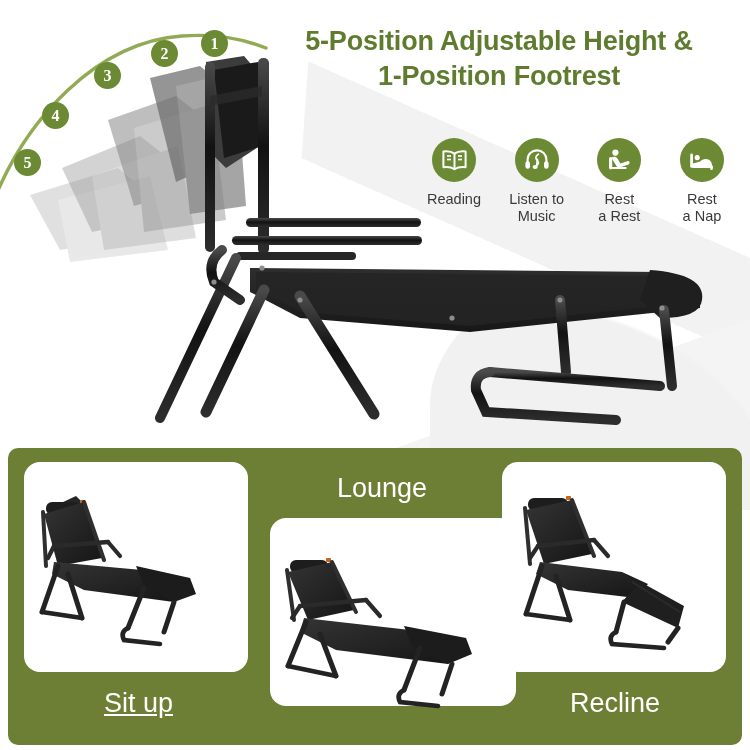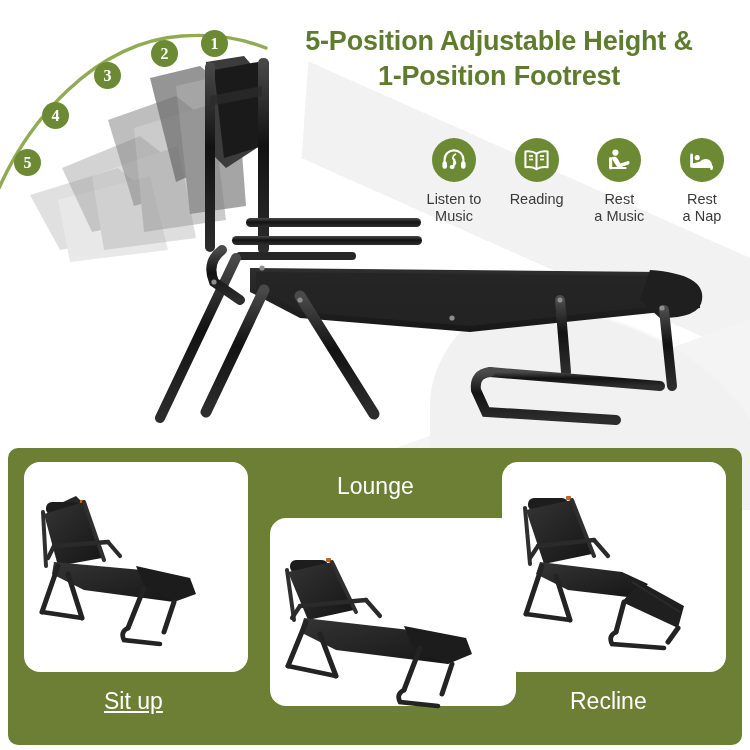--- a/index.html
+++ b/index.html
@@ -54,21 +54,21 @@
           line-height:1.16;font-weight:normal;}
 
   
   .band{position:absolute;left:8px;top:448px;width:734px;height:297px;
         background:#6d7f34;border-radius:10px;}
   .card{position:absolute;background:#fff;border-radius:16px;}
   .card-left{left:24px;top:462px;width:224px;height:210px;}
   .card-mid{left:270px;top:518px;width:246px;height:188px;}
   .card-right{left:502px;top:462px;width:224px;height:210px;}
 
-  .bandlabel{position:absolute;color:#ffffff;font-size:23px;line-height:1;}
+  .bandlabel{position:absolute;color:#ffffff;font-size:27px;line-height:1;}
   .lbl-sit{left:104px;top:690px;text-decoration:underline;}
   .lbl-lounge{left:337px;top:475px;}
   .lbl-recline{left:570px;top:690px;}
 
   svg{display:block;overflow:visible;}
 </style>
 </head>
 <body>
 
 <div id="stage">
@@ -155,66 +155,66 @@
     <div class="marker m4">4</div>
     <div class="marker m5">5</div>
   </div>
 
   <div class="headline">
     <span class="l1">5-Position Adjustable Height &amp;</span>
     <span class="l2">1-Position Footrest</span>
   </div>
 
   <div class="features">
+
+    <div class="feature">
+      <div class="fcircle">
+        <svg width="27" height="22" viewBox="0 0 27 22">
+          <path d="M13.5,4.6 C10.6,2.4 6.6,1.9 2.4,2.4 L2.4,18.2 C6.6,17.7 10.6,18.2 13.5,20.2 C16.4,18.2 20.4,17.7 24.6,18.2 L24.6,2.4 C20.4,1.9 16.4,2.4 13.5,4.6 Z" fill="none" stroke="#fff" stroke-width="2" stroke-linejoin="round"></path>
+          <line x1="13.5" y1="4.6" x2="13.5" y2="20.2" stroke="#fff" stroke-width="2"></line>
+          <line x1="6" y1="7" x2="10" y2="7" stroke="#fff" stroke-width="1.7"></line>
+          <line x1="6" y1="10.5" x2="10" y2="10.5" stroke="#fff" stroke-width="1.7"></line>
+          <line x1="17" y1="7" x2="21" y2="7" stroke="#fff" stroke-width="1.7"></line>
+          <line x1="17" y1="10.5" x2="21" y2="10.5" stroke="#fff" stroke-width="1.7"></line>
+        </svg>
+      </div>
+      <div class="flabel">
+        <span>Reading</span>
+      </div>
+    </div>
 
     <div class="feature">
       <div class="fcircle">
         <svg width="26" height="26" viewBox="0 0 26 26">
           <path d="M3.6,15 L3.6,12.6 C3.6,7.4 7.8,3.4 13,3.4 C18.2,3.4 22.4,7.4 22.4,12.6 L22.4,15" fill="none" stroke="#fff" stroke-width="2.1" stroke-linecap="round"></path>
           <rect x="1.4" y="14.2" width="4.6" height="7.6" rx="2.3" fill="#fff"></rect>
           <rect x="20" y="14.2" width="4.6" height="7.6" rx="2.3" fill="#fff"></rect>
           <path d="M14.4,7.2 C11.6,8.6 11.2,11.4 13,13.2 C14.6,14.8 15,16.2 13.6,17.6" fill="none" stroke="#fff" stroke-width="1.7" stroke-linecap="round"></path>
           <line x1="13.4" y1="12.4" x2="12.6" y2="19.4" stroke="#fff" stroke-width="1.7" stroke-linecap="round"></line>
           <ellipse cx="11.1" cy="19.9" rx="2.5" ry="2" fill="#fff"></ellipse>
         </svg>
       </div>
       <div class="flabel">
         <span>Listen to</span><br>
         <span>Music</span>
       </div>
     </div>
 
     <div class="feature">
       <div class="fcircle">
-        <svg width="27" height="22" viewBox="0 0 27 22">
-          <path d="M13.5,4.6 C10.6,2.4 6.6,1.9 2.4,2.4 L2.4,18.2 C6.6,17.7 10.6,18.2 13.5,20.2 C16.4,18.2 20.4,17.7 24.6,18.2 L24.6,2.4 C20.4,1.9 16.4,2.4 13.5,4.6 Z" fill="none" stroke="#fff" stroke-width="2" stroke-linejoin="round"></path>
-          <line x1="13.5" y1="4.6" x2="13.5" y2="20.2" stroke="#fff" stroke-width="2"></line>
-          <line x1="6" y1="7" x2="10" y2="7" stroke="#fff" stroke-width="1.7"></line>
-          <line x1="6" y1="10.5" x2="10" y2="10.5" stroke="#fff" stroke-width="1.7"></line>
-          <line x1="17" y1="7" x2="21" y2="7" stroke="#fff" stroke-width="1.7"></line>
-          <line x1="17" y1="10.5" x2="21" y2="10.5" stroke="#fff" stroke-width="1.7"></line>
-        </svg>
-      </div>
-      <div class="flabel">
-        <span>Reading</span>
-      </div>
-    </div>
-
-    <div class="feature">
-      <div class="fcircle">
         <svg width="26" height="26" viewBox="0 0 26 26">
           <circle cx="9.4" cy="5.6" r="3.1" fill="#fff"></circle>
           <path d="M5.6,10.4 C7.8,9.4 10.4,9.8 11.6,11.8 L14.4,16.4 L21.4,14.2 C23,13.8 24,15 23.4,16.4 C23,17.4 22,17.8 21,18.1 L13.6,20.4 C12.4,20.8 11.4,20.4 10.8,19.4 L6.6,12.8 Z" fill="#fff"></path>
           <rect x="3" y="10" width="3.2" height="12.4" rx="1.6" fill="#fff"></rect>
           <path d="M5.8,21 L19.6,21" stroke="#fff" stroke-width="2.2" stroke-linecap="round"></path>
         </svg>
       </div>
       <div class="flabel">
         <span>Rest</span><br>
-        <span>a Music</span>
+        <span>a Rest</span>
       </div>
     </div>
 
     <div class="feature">
       <div class="fcircle">
         <svg width="27" height="22" viewBox="0 0 27 22">
           <rect x="2.2" y="4.6" width="2.8" height="14.2" rx="1.4" fill="#fff"></rect>
           <circle cx="9.2" cy="8.6" r="2.6" fill="#fff"></circle>
           <path d="M12.2,12.6 C14.4,9.4 20.2,9 22.6,12.2 C23.6,13.5 24,14.8 24,16 L24,16.9 L5,16.9 L5,14.4 L12.2,12.6 Z" fill="#fff"></path>
           <rect x="4.2" y="16.6" width="20.6" height="2.5" rx="1.2" fill="#fff"></rect>

